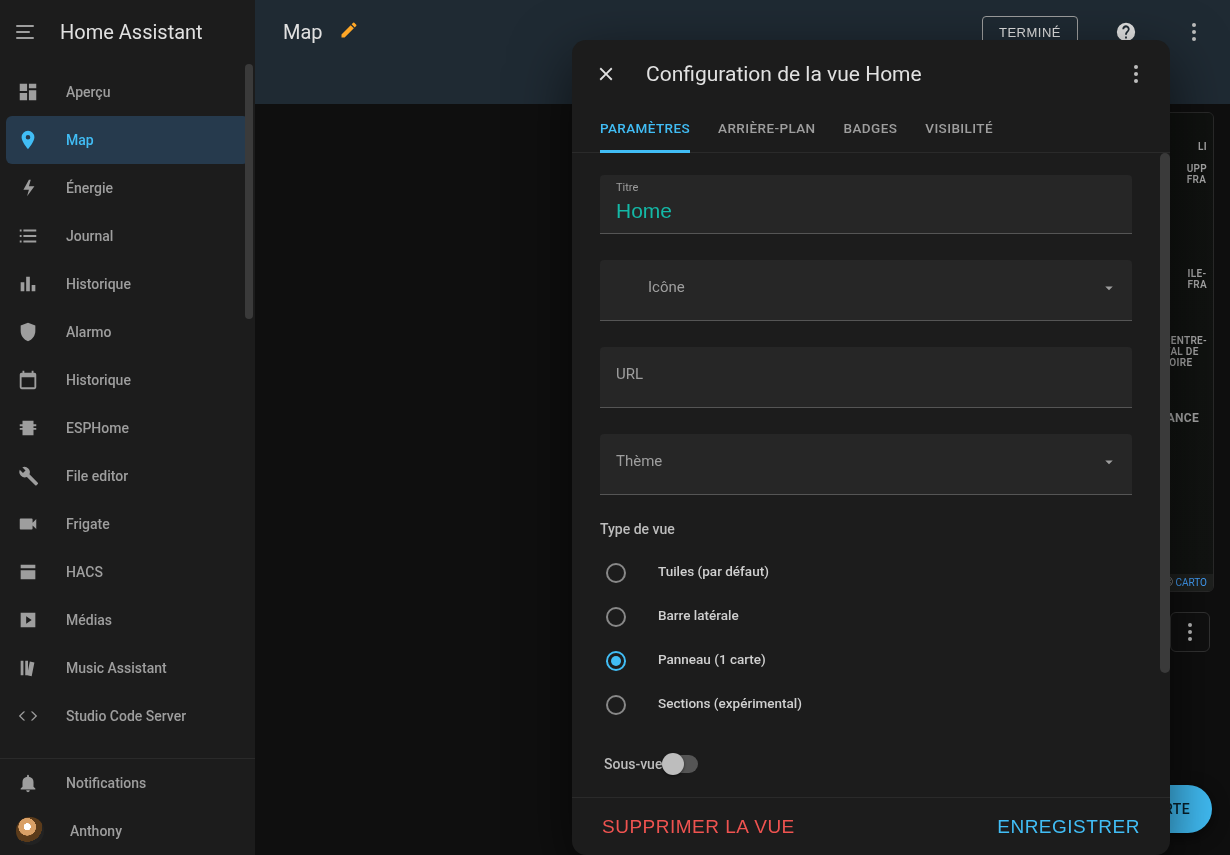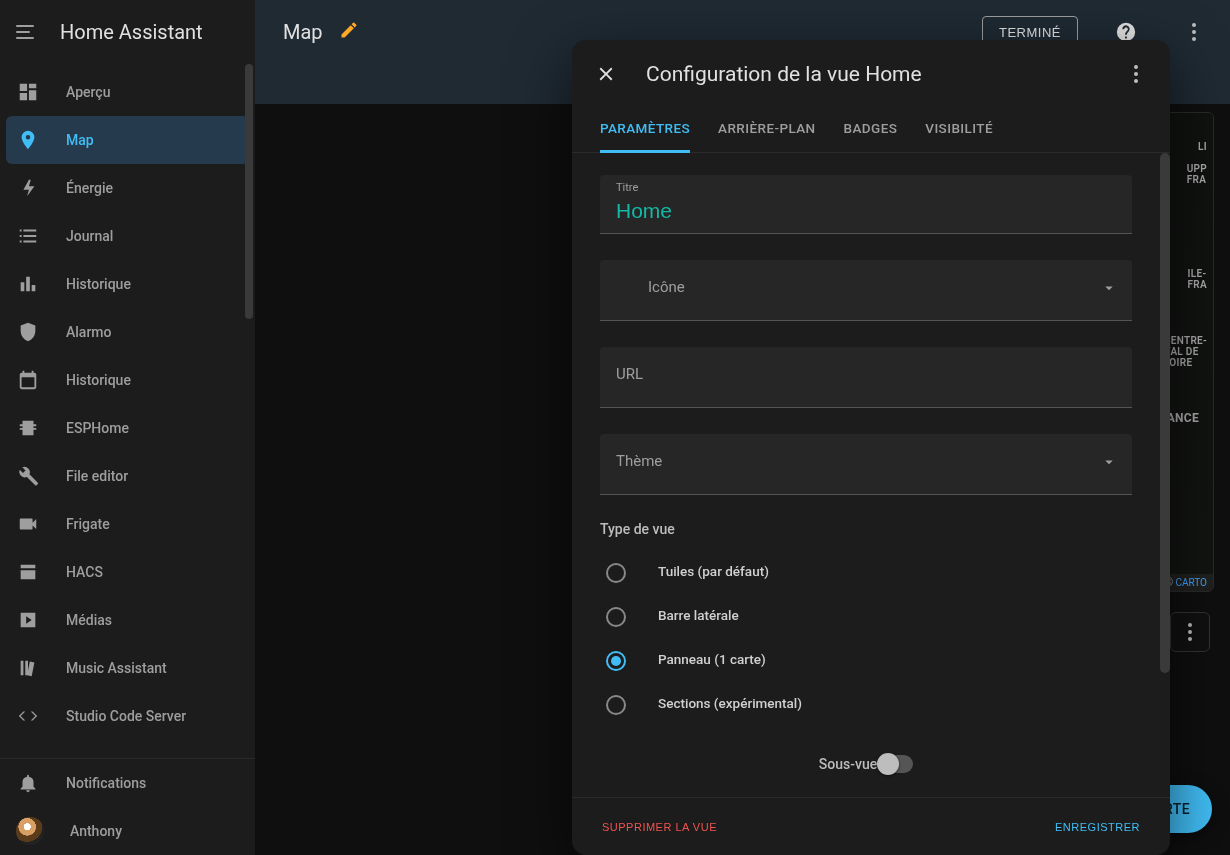--- a/index.html
+++ b/index.html
@@ -65,25 +65,25 @@
   .field-input { width:100%; background:transparent; border:none; outline:none; color:#14b8a6; font-size:21px; padding:24px 40px 10px 16px; }
   .field.empty .field-input { padding:18px 40px 18px 16px; }
   .field .chev { position:absolute; right:14px; top:50%; transform:translateY(-50%); }
   .field .chev svg{ fill:#9e9e9e; width:18px; height:18px;}
   .section-label { font-size:14px; color:#bdbdbd; margin:4px 0 14px 0; font-weight:500;}
   .radio-row { display:flex; align-items:flex-start; gap:32px; padding:12px 6px; cursor:pointer; }
   .radio { width:20px; height:20px; border:2px solid #888; border-radius:50%; position:relative; flex-shrink:0; }
   .radio.checked { border-color:#41bdf5; }
   .radio.checked::after { content:""; position:absolute; inset:3px; background:#41bdf5; border-radius:50%; }
   .radio-label { font-size:13.5px; color:#d0d0d0; font-weight:500;}
-  .switch-row { display:flex; align-items:center; justify-content:center; padding:28px 4px 8px 4px; }
+  .switch-row { display:flex; align-items:center; justify-content:flex-start; padding:28px 4px 8px 4px; }
   .switch { width:36px; height:18px; background:#555; border-radius:10px; position:relative; cursor:pointer; }
   .switch::after { content:""; position:absolute; left:0; top:-2px; width:22px; height:22px; background:#bdbdbd; border-radius:50%; box-shadow:0 1px 3px rgba(0,0,0,.5);}
   .dialog-footer { height:58px; border-top:1px solid #2a2a2a; display:flex; align-items:center; padding:0 20px; }
-  .btn-text { background:none; border:none; font-size:11px; font-weight:500; letter-spacing:0.5px; cursor:pointer; padding:8px 10px; }
+  .btn-text { background:none; border:none; font-size:19px; font-weight:500; letter-spacing:0.5px; cursor:pointer; padding:8px 10px; }
   .btn-danger { color:#ef5350; }
   .btn-primary { color:#41bdf5; margin-left:auto; }
   .dots-v { display:flex; flex-direction:column; gap:3px; }
   .dots-v span{ width:4px; height:4px; background:#bdbdbd; border-radius:50%; }
 </style>
 </head>
 <body>
 
 <div class="app">
 

